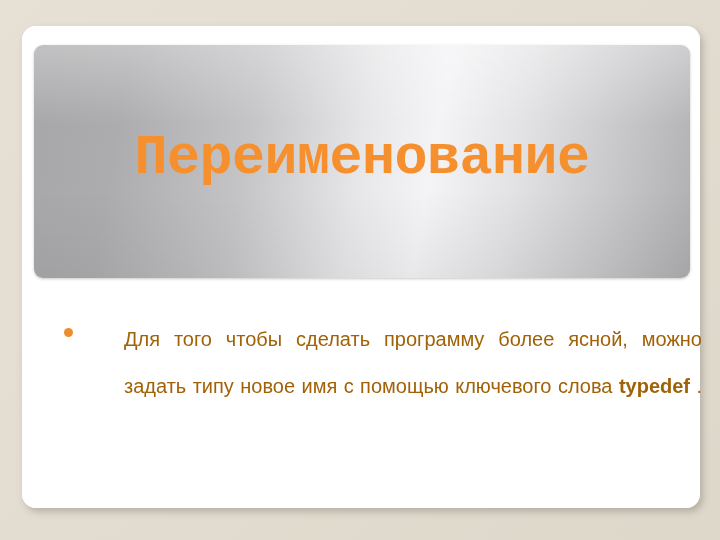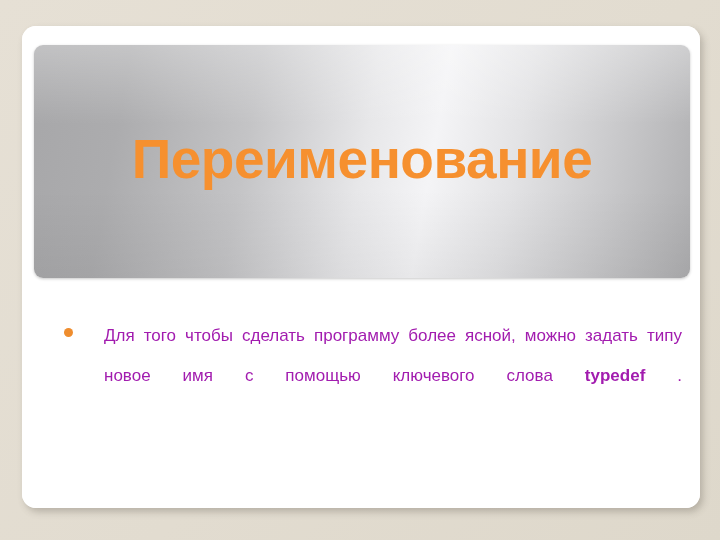--- a/index.html
+++ b/index.html
@@ -56,20 +56,21 @@
         #f4f4f6 60%,
         #e3e3e5 72%,
         #c9c9cb 86%,
         #aeaeb0 100%);
     box-shadow: 0 1px 3px rgba(0,0,0,0.22);
     display: flex;
     flex-direction: column;
     align-items: center;
     justify-content: center;
     overflow: hidden;
+    font-family: Liberation Mono, monospace;
   }
 
   .title-line {
     width: 100%;
     text-align: center;
     font-weight: bold;
     line-height: 1.02;
     letter-spacing: -0.5px;
     white-space: nowrap;
   }
@@ -114,24 +115,25 @@
     top: 12px;
     width: 9px;
     height: 9px;
     border-radius: 50%;
     background: #ef8d2e;
   }
 
   .bullet-text {
     text-align: justify;
     text-justify: inter-word;
-    font-size: 17px;
-    color: #a21caf;
+    font-size: 20px;
+    color: #a16207;
     line-height: 2.36;
     width: 578px;
+    margin-left: 20px;
   }
   .bullet-text::after {
     content: "";
     display: inline-block;
     width: 100%;
   }
   .bullet-text b {
     font-weight: bold;
   }
 </style>

